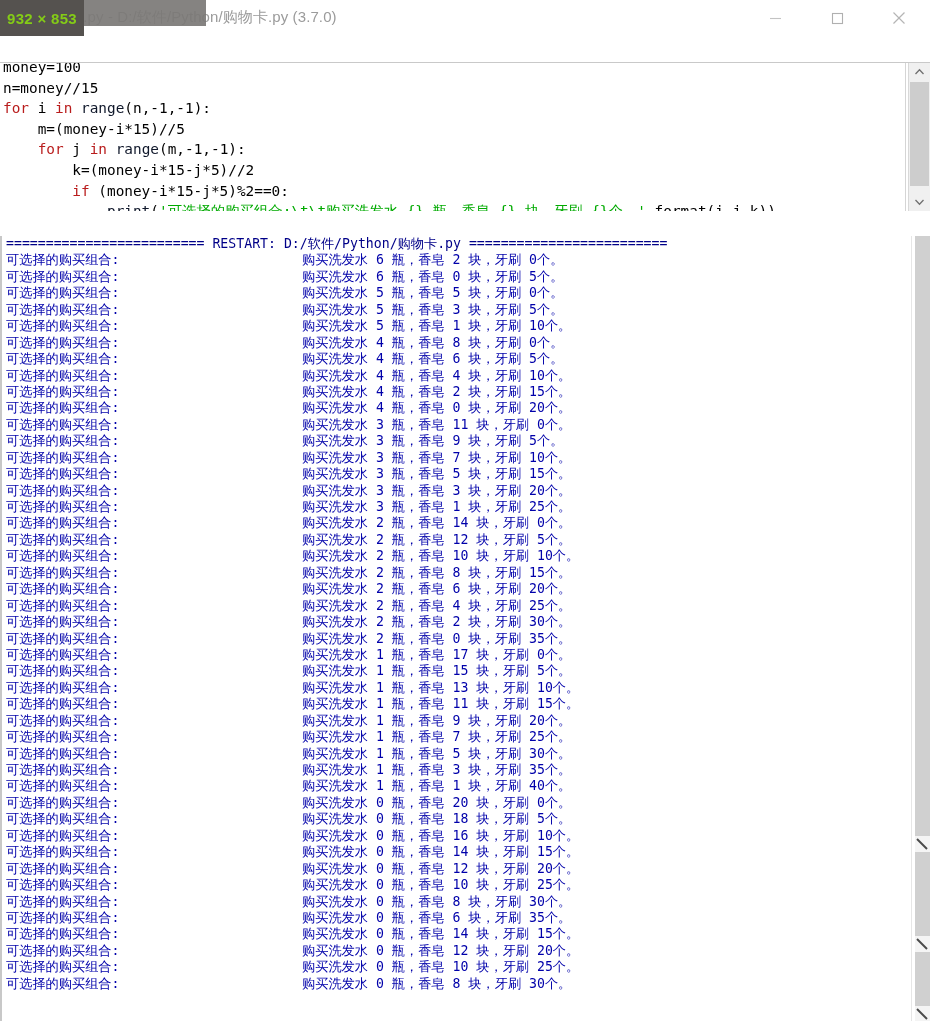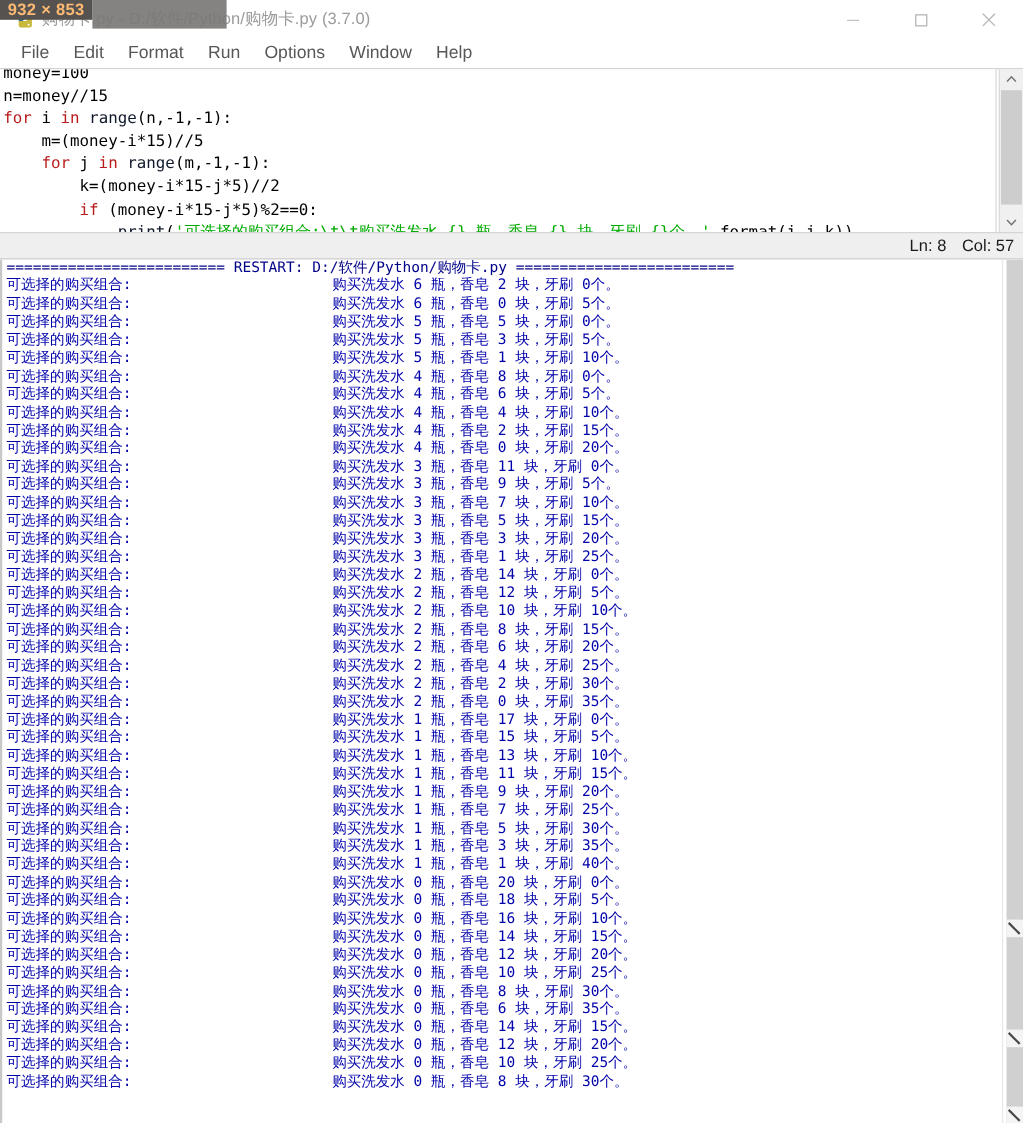--- a/index.html
+++ b/index.html
@@ -21,23 +21,23 @@
   .tb-icon{
     position:absolute;left:14px;top:9px;width:18px;height:18px;
   }
   .tb-title{
     position:absolute;left:38px;top:8px;
     font-size:15px;color:#9b9b9b;
     font-family:"Liberation Sans",sans-serif;
     white-space:nowrap;letter-spacing:.1px;
   }
   .size-overlay{
-    position:absolute;left:0;top:0;width:84px;height:18px;
+    position:absolute;left:0;top:0;width:84px;height:36px;
     background:#55524f;
-    color:#fdba74;font-size:15px;font-weight:bold;
+    color:#84cc16;font-size:15px;font-weight:bold;
     display:flex;align-items:center;justify-content:center;
     font-family:"Liberation Sans",sans-serif;
     letter-spacing:.3px;
     z-index:40;
   }
   .size-overlay2{
     position:absolute;left:84px;top:0;width:122px;height:26px;
     background:#7b7876;opacity:.92;z-index:39;
   }
   .wbtns{position:absolute;right:0;top:0;height:36px;display:flex;}
@@ -178,55 +178,40 @@
       </div>
       <div class="wbtn">
         <svg width="14" height="14" viewBox="0 0 14 14">
             <line x1="1.5" y1="1.5" x2="12.5" y2="12.5" stroke="#b5b5b5" stroke-width="1.15"></line>
             <line x1="12.5" y1="1.5" x2="1.5" y2="12.5" stroke="#b5b5b5" stroke-width="1.15"></line>
           </svg>
       </div>
     </div>
   </div>
 
-  <div class="menubar">
-    <div class="menuitem">File</div>
-    <div class="menuitem">Edit</div>
-    <div class="menuitem">Format</div>
-    <div class="menuitem">Run</div>
-    <div class="menuitem">Options</div>
-    <div class="menuitem">Window</div>
-    <div class="menuitem">Help</div>
-  </div>
 
   <div class="editor-wrap">
     <div class="editor">
       <div class="code" id="code-area"><div><span>money=100</span></div><div><span>n=money//15</span></div><div><span class="k">for</span><span> i </span><span class="k">in</span><span> </span><span class="b">range</span><span>(n,-1,-1):</span></div><div><span>    m=(money-i*15)//5</span></div><div><span>    </span><span class="k">for</span><span> j </span><span class="k">in</span><span> </span><span class="b">range</span><span>(m,-1,-1):</span></div><div><span>        k=(money-i*15-j*5)//2</span></div><div><span>        </span><span class="k">if</span><span> (money-i*15-j*5)%2==0:</span></div><div><span>            </span><span class="b">print</span><span>(</span><span class="s">'可选择的购买组合:\t\t购买洗发水 {} 瓶，香皂 {} 块，牙刷 {}个。'</span><span>.format(i,j,k))</span></div></div>
     </div>
     <div class="vsb">
       <div class="arrow up">
         <svg width="11" height="8" viewBox="0 0 11 8">
             <polyline points="1.5,6 5.5,1.8 9.5,6" fill="none" stroke="#707070" stroke-width="1.3"></polyline>
           </svg>
       </div>
       <div class="thumb"></div>
       <div class="arrow dn">
         <svg width="11" height="8" viewBox="0 0 11 8">
             <polyline points="1.5,2 5.5,6.2 9.5,2" fill="none" stroke="#707070" stroke-width="1.3"></polyline>
           </svg>
       </div>
     </div>
   </div>
 
-  <div class="statusbar">
-    <div class="status-text">
-      <span>Ln: 8</span>
-      <span>Col: 57</span>
-    </div>
-  </div>
 
   <div class="shell-wrap">
     <div class="shell">
       <div class="shell-inner" id="shell-area"><div class="restart">========================= RESTART: D:/软件/Python/购物卡.py =========================</div><div class="orow"><span class="c1">可选择的购买组合:</span><span class="c2">购买洗发水 6 瓶，香皂 2 块，牙刷 0个。</span></div><div class="orow"><span class="c1">可选择的购买组合:</span><span class="c2">购买洗发水 6 瓶，香皂 0 块，牙刷 5个。</span></div><div class="orow"><span class="c1">可选择的购买组合:</span><span class="c2">购买洗发水 5 瓶，香皂 5 块，牙刷 0个。</span></div><div class="orow"><span class="c1">可选择的购买组合:</span><span class="c2">购买洗发水 5 瓶，香皂 3 块，牙刷 5个。</span></div><div class="orow"><span class="c1">可选择的购买组合:</span><span class="c2">购买洗发水 5 瓶，香皂 1 块，牙刷 10个。</span></div><div class="orow"><span class="c1">可选择的购买组合:</span><span class="c2">购买洗发水 4 瓶，香皂 8 块，牙刷 0个。</span></div><div class="orow"><span class="c1">可选择的购买组合:</span><span class="c2">购买洗发水 4 瓶，香皂 6 块，牙刷 5个。</span></div><div class="orow"><span class="c1">可选择的购买组合:</span><span class="c2">购买洗发水 4 瓶，香皂 4 块，牙刷 10个。</span></div><div class="orow"><span class="c1">可选择的购买组合:</span><span class="c2">购买洗发水 4 瓶，香皂 2 块，牙刷 15个。</span></div><div class="orow"><span class="c1">可选择的购买组合:</span><span class="c2">购买洗发水 4 瓶，香皂 0 块，牙刷 20个。</span></div><div class="orow"><span class="c1">可选择的购买组合:</span><span class="c2">购买洗发水 3 瓶，香皂 11 块，牙刷 0个。</span></div><div class="orow"><span class="c1">可选择的购买组合:</span><span class="c2">购买洗发水 3 瓶，香皂 9 块，牙刷 5个。</span></div><div class="orow"><span class="c1">可选择的购买组合:</span><span class="c2">购买洗发水 3 瓶，香皂 7 块，牙刷 10个。</span></div><div class="orow"><span class="c1">可选择的购买组合:</span><span class="c2">购买洗发水 3 瓶，香皂 5 块，牙刷 15个。</span></div><div class="orow"><span class="c1">可选择的购买组合:</span><span class="c2">购买洗发水 3 瓶，香皂 3 块，牙刷 20个。</span></div><div class="orow"><span class="c1">可选择的购买组合:</span><span class="c2">购买洗发水 3 瓶，香皂 1 块，牙刷 25个。</span></div><div class="orow"><span class="c1">可选择的购买组合:</span><span class="c2">购买洗发水 2 瓶，香皂 14 块，牙刷 0个。</span></div><div class="orow"><span class="c1">可选择的购买组合:</span><span class="c2">购买洗发水 2 瓶，香皂 12 块，牙刷 5个。</span></div><div class="orow"><span class="c1">可选择的购买组合:</span><span class="c2">购买洗发水 2 瓶，香皂 10 块，牙刷 10个。</span></div><div class="orow"><span class="c1">可选择的购买组合:</span><span class="c2">购买洗发水 2 瓶，香皂 8 块，牙刷 15个。</span></div><div class="orow"><span class="c1">可选择的购买组合:</span><span class="c2">购买洗发水 2 瓶，香皂 6 块，牙刷 20个。</span></div><div class="orow"><span class="c1">可选择的购买组合:</span><span class="c2">购买洗发水 2 瓶，香皂 4 块，牙刷 25个。</span></div><div class="orow"><span class="c1">可选择的购买组合:</span><span class="c2">购买洗发水 2 瓶，香皂 2 块，牙刷 30个。</span></div><div class="orow"><span class="c1">可选择的购买组合:</span><span class="c2">购买洗发水 2 瓶，香皂 0 块，牙刷 35个。</span></div><div class="orow"><span class="c1">可选择的购买组合:</span><span class="c2">购买洗发水 1 瓶，香皂 17 块，牙刷 0个。</span></div><div class="orow"><span class="c1">可选择的购买组合:</span><span class="c2">购买洗发水 1 瓶，香皂 15 块，牙刷 5个。</span></div><div class="orow"><span class="c1">可选择的购买组合:</span><span class="c2">购买洗发水 1 瓶，香皂 13 块，牙刷 10个。</span></div><div class="orow"><span class="c1">可选择的购买组合:</span><span class="c2">购买洗发水 1 瓶，香皂 11 块，牙刷 15个。</span></div><div class="orow"><span class="c1">可选择的购买组合:</span><span class="c2">购买洗发水 1 瓶，香皂 9 块，牙刷 20个。</span></div><div class="orow"><span class="c1">可选择的购买组合:</span><span class="c2">购买洗发水 1 瓶，香皂 7 块，牙刷 25个。</span></div><div class="orow"><span class="c1">可选择的购买组合:</span><span class="c2">购买洗发水 1 瓶，香皂 5 块，牙刷 30个。</span></div><div class="orow"><span class="c1">可选择的购买组合:</span><span class="c2">购买洗发水 1 瓶，香皂 3 块，牙刷 35个。</span></div><div class="orow"><span class="c1">可选择的购买组合:</span><span class="c2">购买洗发水 1 瓶，香皂 1 块，牙刷 40个。</span></div><div class="orow"><span class="c1">可选择的购买组合:</span><span class="c2">购买洗发水 0 瓶，香皂 20 块，牙刷 0个。</span></div><div class="orow"><span class="c1">可选择的购买组合:</span><span class="c2">购买洗发水 0 瓶，香皂 18 块，牙刷 5个。</span></div><div class="orow"><span class="c1">可选择的购买组合:</span><span class="c2">购买洗发水 0 瓶，香皂 16 块，牙刷 10个。</span></div><div class="orow"><span class="c1">可选择的购买组合:</span><span class="c2">购买洗发水 0 瓶，香皂 14 块，牙刷 15个。</span></div><div class="orow"><span class="c1">可选择的购买组合:</span><span class="c2">购买洗发水 0 瓶，香皂 12 块，牙刷 20个。</span></div><div class="orow"><span class="c1">可选择的购买组合:</span><span class="c2">购买洗发水 0 瓶，香皂 10 块，牙刷 25个。</span></div><div class="orow"><span class="c1">可选择的购买组合:</span><span class="c2">购买洗发水 0 瓶，香皂 8 块，牙刷 30个。</span></div><div class="orow"><span class="c1">可选择的购买组合:</span><span class="c2">购买洗发水 0 瓶，香皂 6 块，牙刷 35个。</span></div><div class="orow"><span class="c1">可选择的购买组合:</span><span class="c2">购买洗发水 0 瓶，香皂 14 块，牙刷 15个。</span></div><div class="orow"><span class="c1">可选择的购买组合:</span><span class="c2">购买洗发水 0 瓶，香皂 12 块，牙刷 20个。</span></div><div class="orow"><span class="c1">可选择的购买组合:</span><span class="c2">购买洗发水 0 瓶，香皂 10 块，牙刷 25个。</span></div><div class="orow"><span class="c1">可选择的购买组合:</span><span class="c2">购买洗发水 0 瓶，香皂 8 块，牙刷 30个。</span></div></div>
     </div>
     <div class="shell-sb">
       <div class="sep"></div>
       <div class="track"></div>
       <div class="sb-arrow" style="top:600px;">
         <svg width="15" height="16" viewBox="0 0 15 16">

